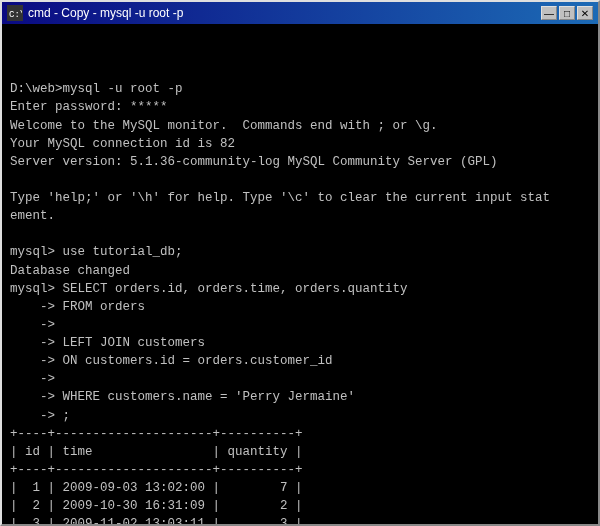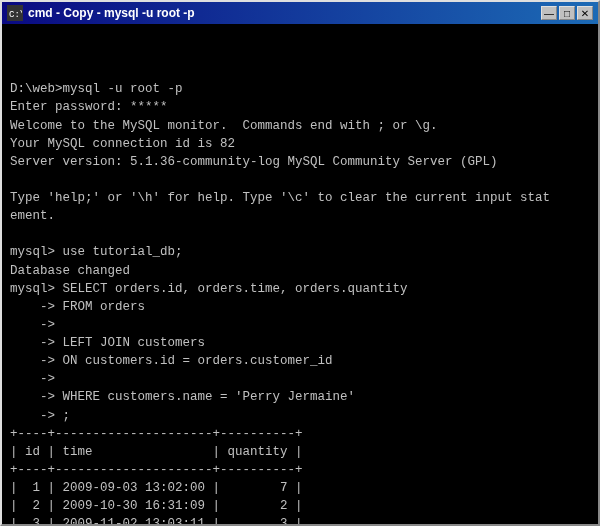--- a/index.html
+++ b/index.html
@@ -45,21 +45,21 @@
       height: 16px;
       background: #333;
       display: flex;
       align-items: center;
       justify-content: center;
     }
 
     .titlebar-title {
       font-family: Arial, sans-serif;
       font-size: 12px;
-      font-weight: bold;
+      font-weight: normal;
     }
 
     .titlebar-buttons {
       display: flex;
       gap: 2px;
     }
 
     .tb-btn {
       width: 16px;
       height: 14px;

